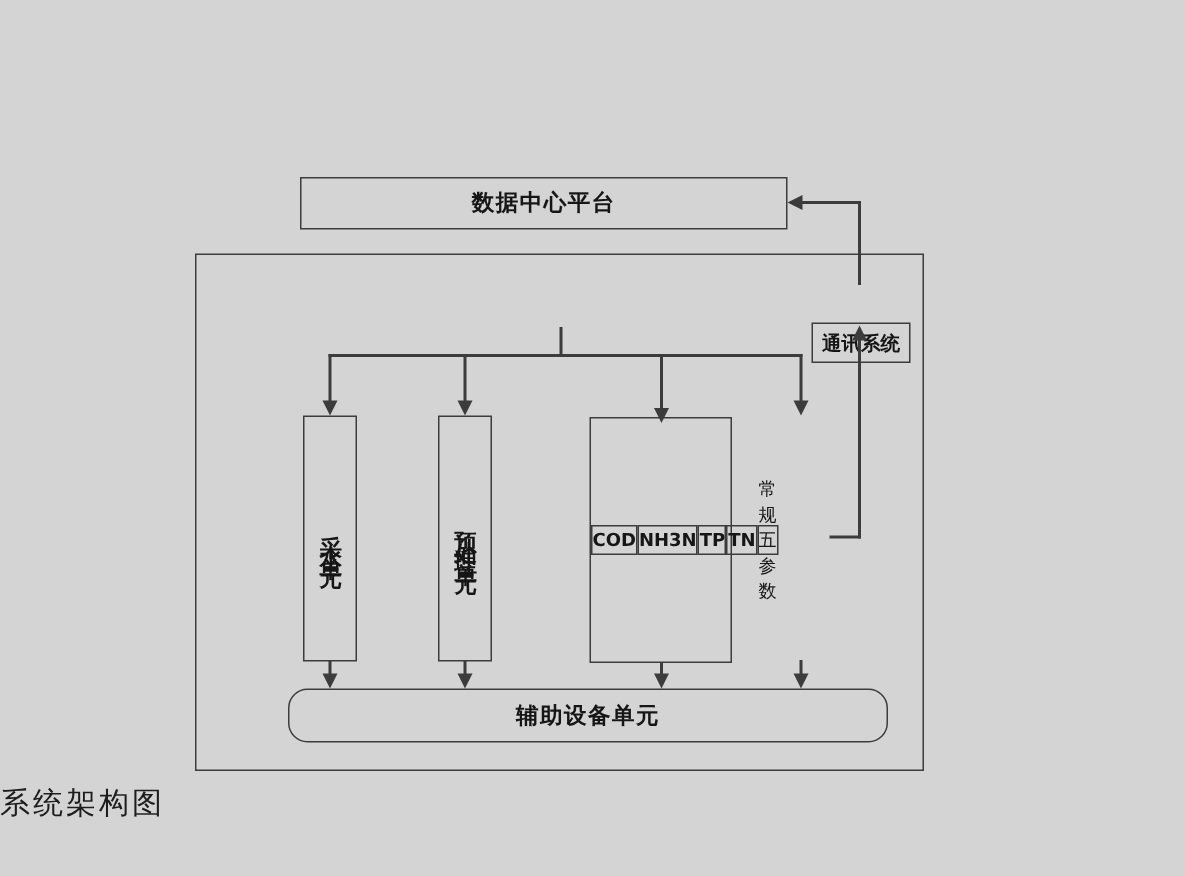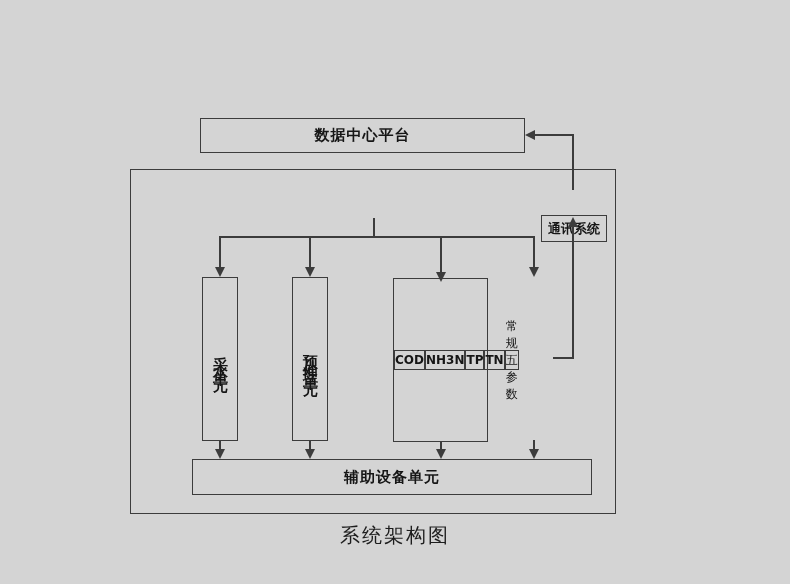--- a/index.html
+++ b/index.html
@@ -59,31 +59,31 @@
     width:79px;height:20px;
     border:1.5px solid #3c3c3c;box-sizing:border-box;
     display:flex;align-items:center;justify-content:center;
     font-size:12px;font-weight:700;color:#161616;
   }
   .analyzer.cn{font-size:12px;letter-spacing:0px;font-weight:400;}
   .box-datatrans{left:515px;top:277px;width:38px;height:164px;font-size:14px;font-weight:600;}
   .box-datatrans .wrap2{
     width:29px;word-break:break-all;line-height:1.45;text-align:center;
   }
-  .box-aux{left:192px;top:459px;width:400px;height:36px;font-size:15px;font-weight:600;letter-spacing:1px;}
+  .box-aux{left:192px;top:459px;width:400px;height:36px;font-size:15px;font-weight:600;letter-spacing:1px;border-radius:13px;}
   
   .line{position:absolute;background:#3c3c3c;}
   .arrow{position:absolute;width:0;height:0;}
   .arrow-down{border-left:5px solid transparent;border-right:5px solid transparent;border-top:10px solid #3c3c3c;}
   .arrow-up{border-left:5px solid transparent;border-right:5px solid transparent;border-bottom:10px solid #3c3c3c;}
   .arrow-left{border-top:5px solid transparent;border-bottom:5px solid transparent;border-right:10px solid #3c3c3c;}
   
   .caption{
     position:absolute;left:0;top:522px;width:790px;
-    text-align:center;
+    text-align:left;
     font-family:"DejaVu Serif","Liberation Serif",serif;
     font-size:20px;color:#1d1d1d;letter-spacing:2px;
   }
 </style>
 </head>
 <body>
 
 <div id="canvas" style="background: rgb(212, 212, 212);">
 
 

